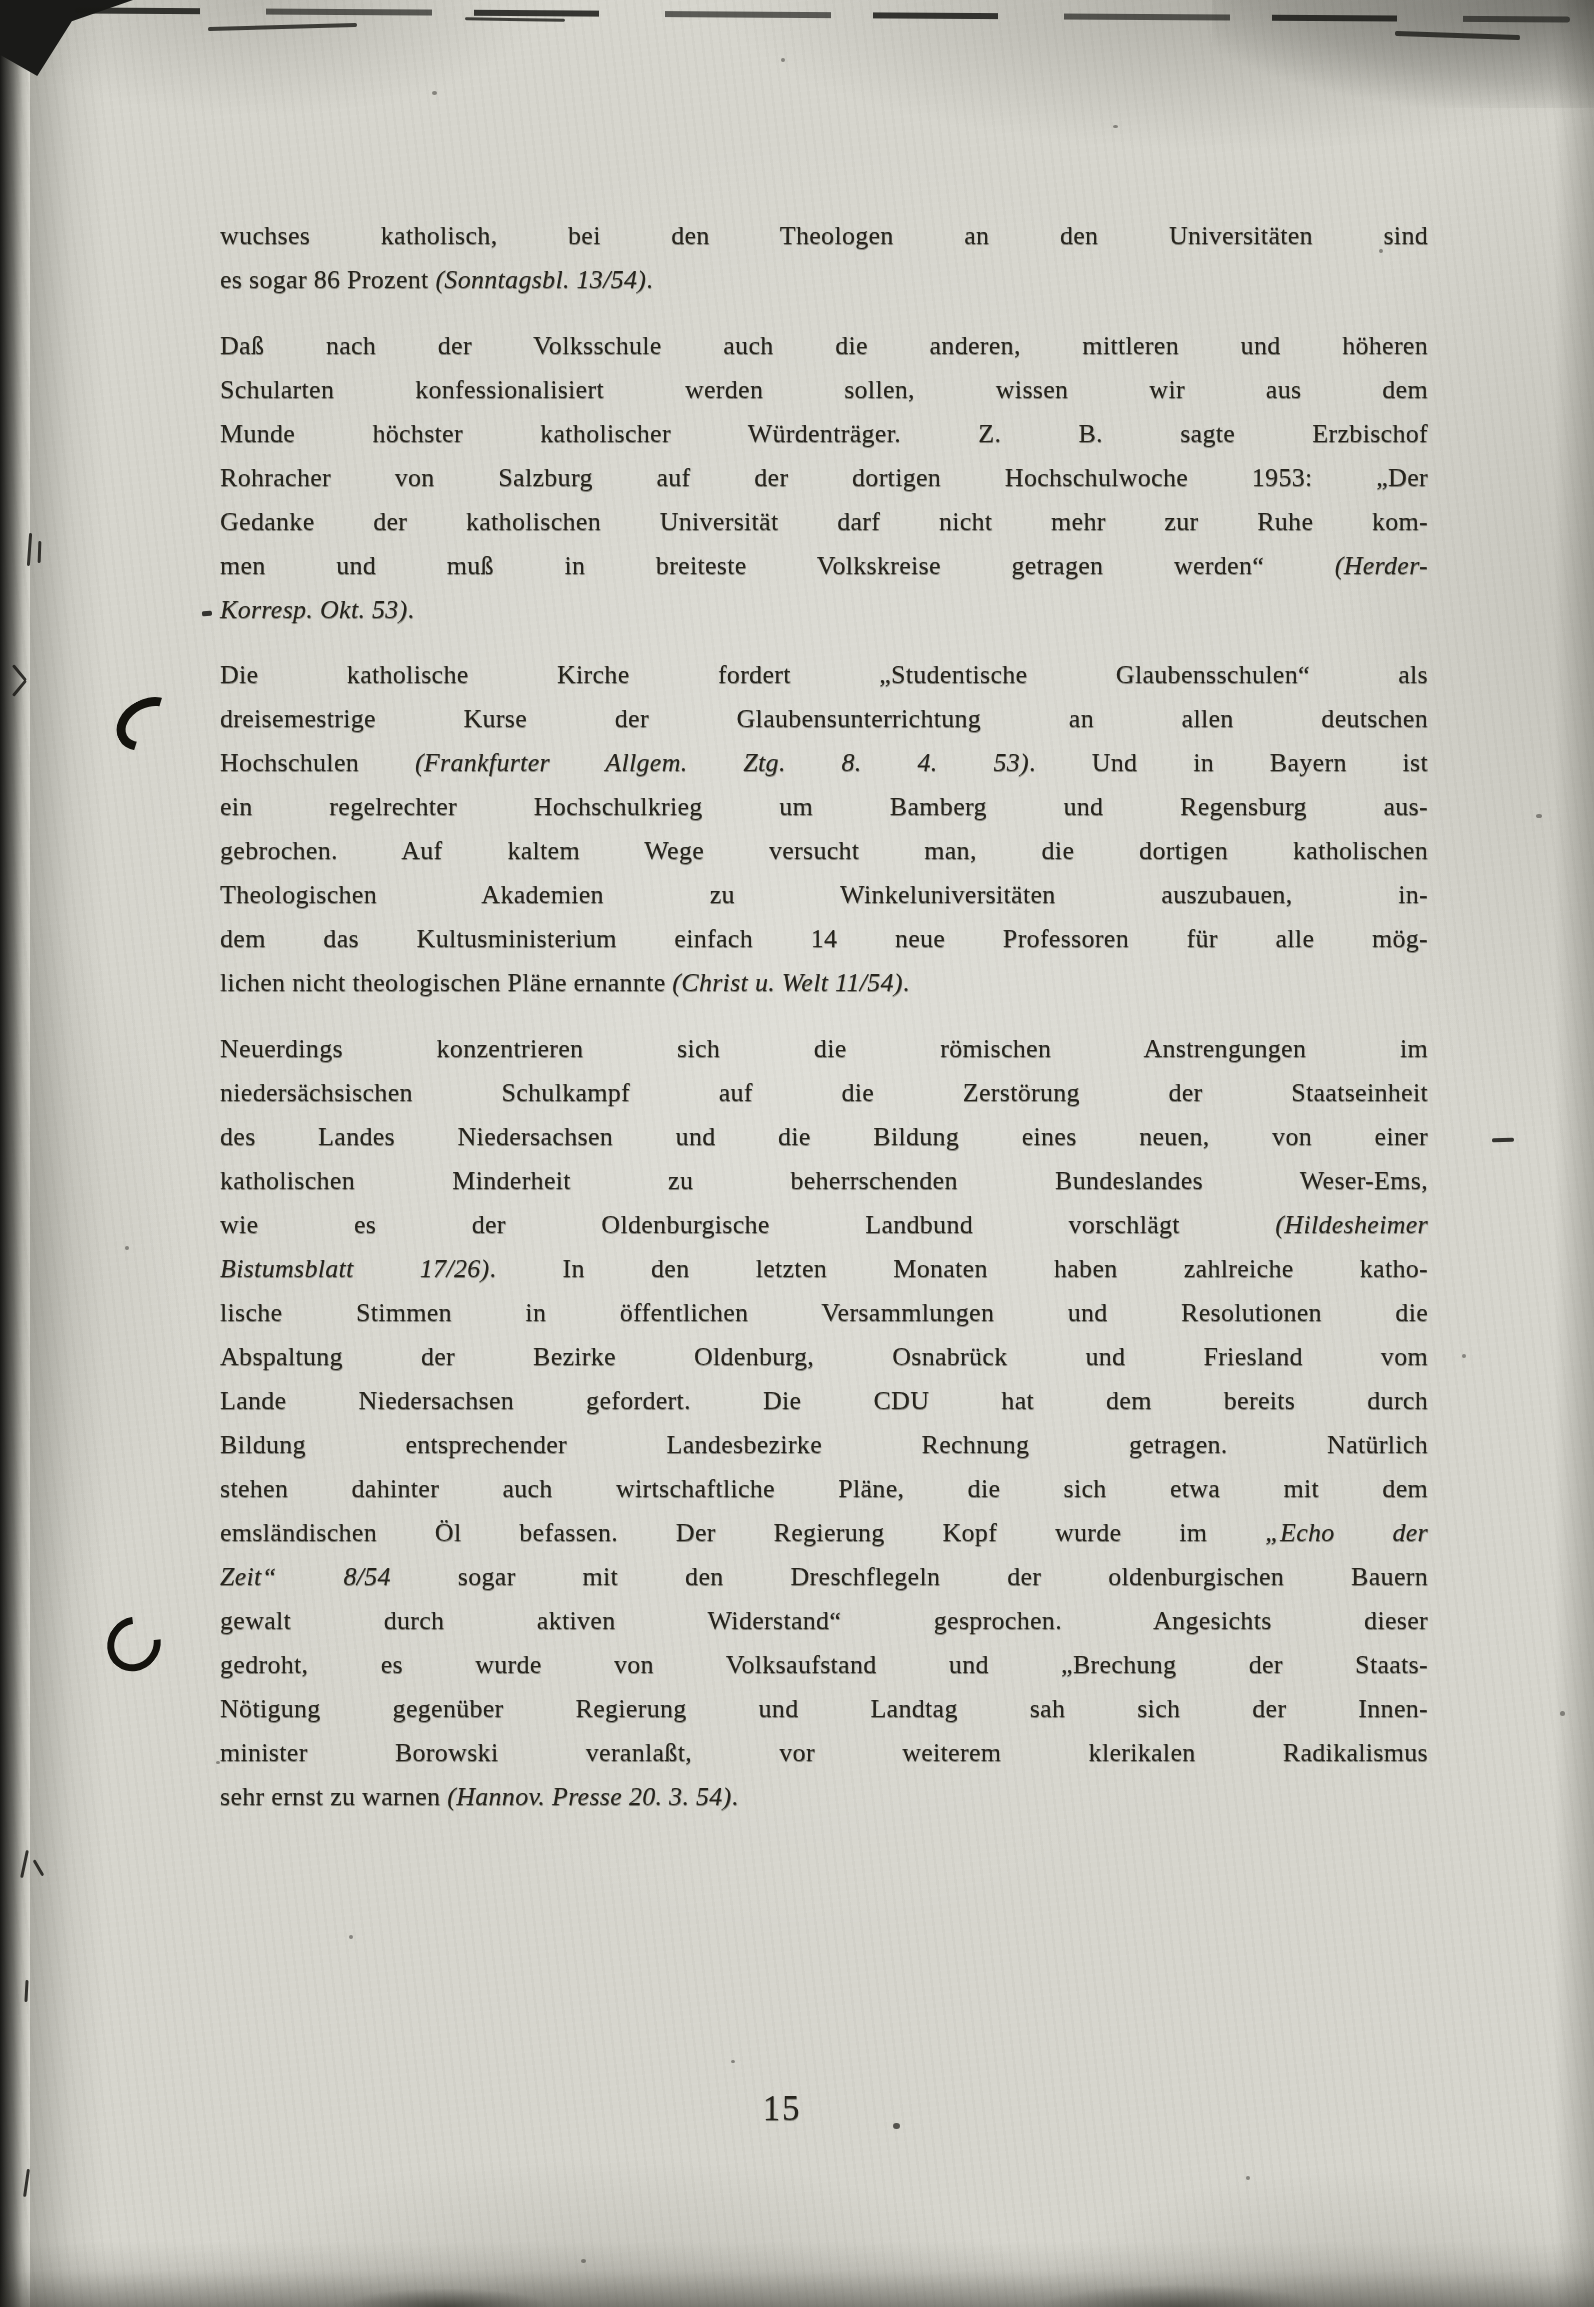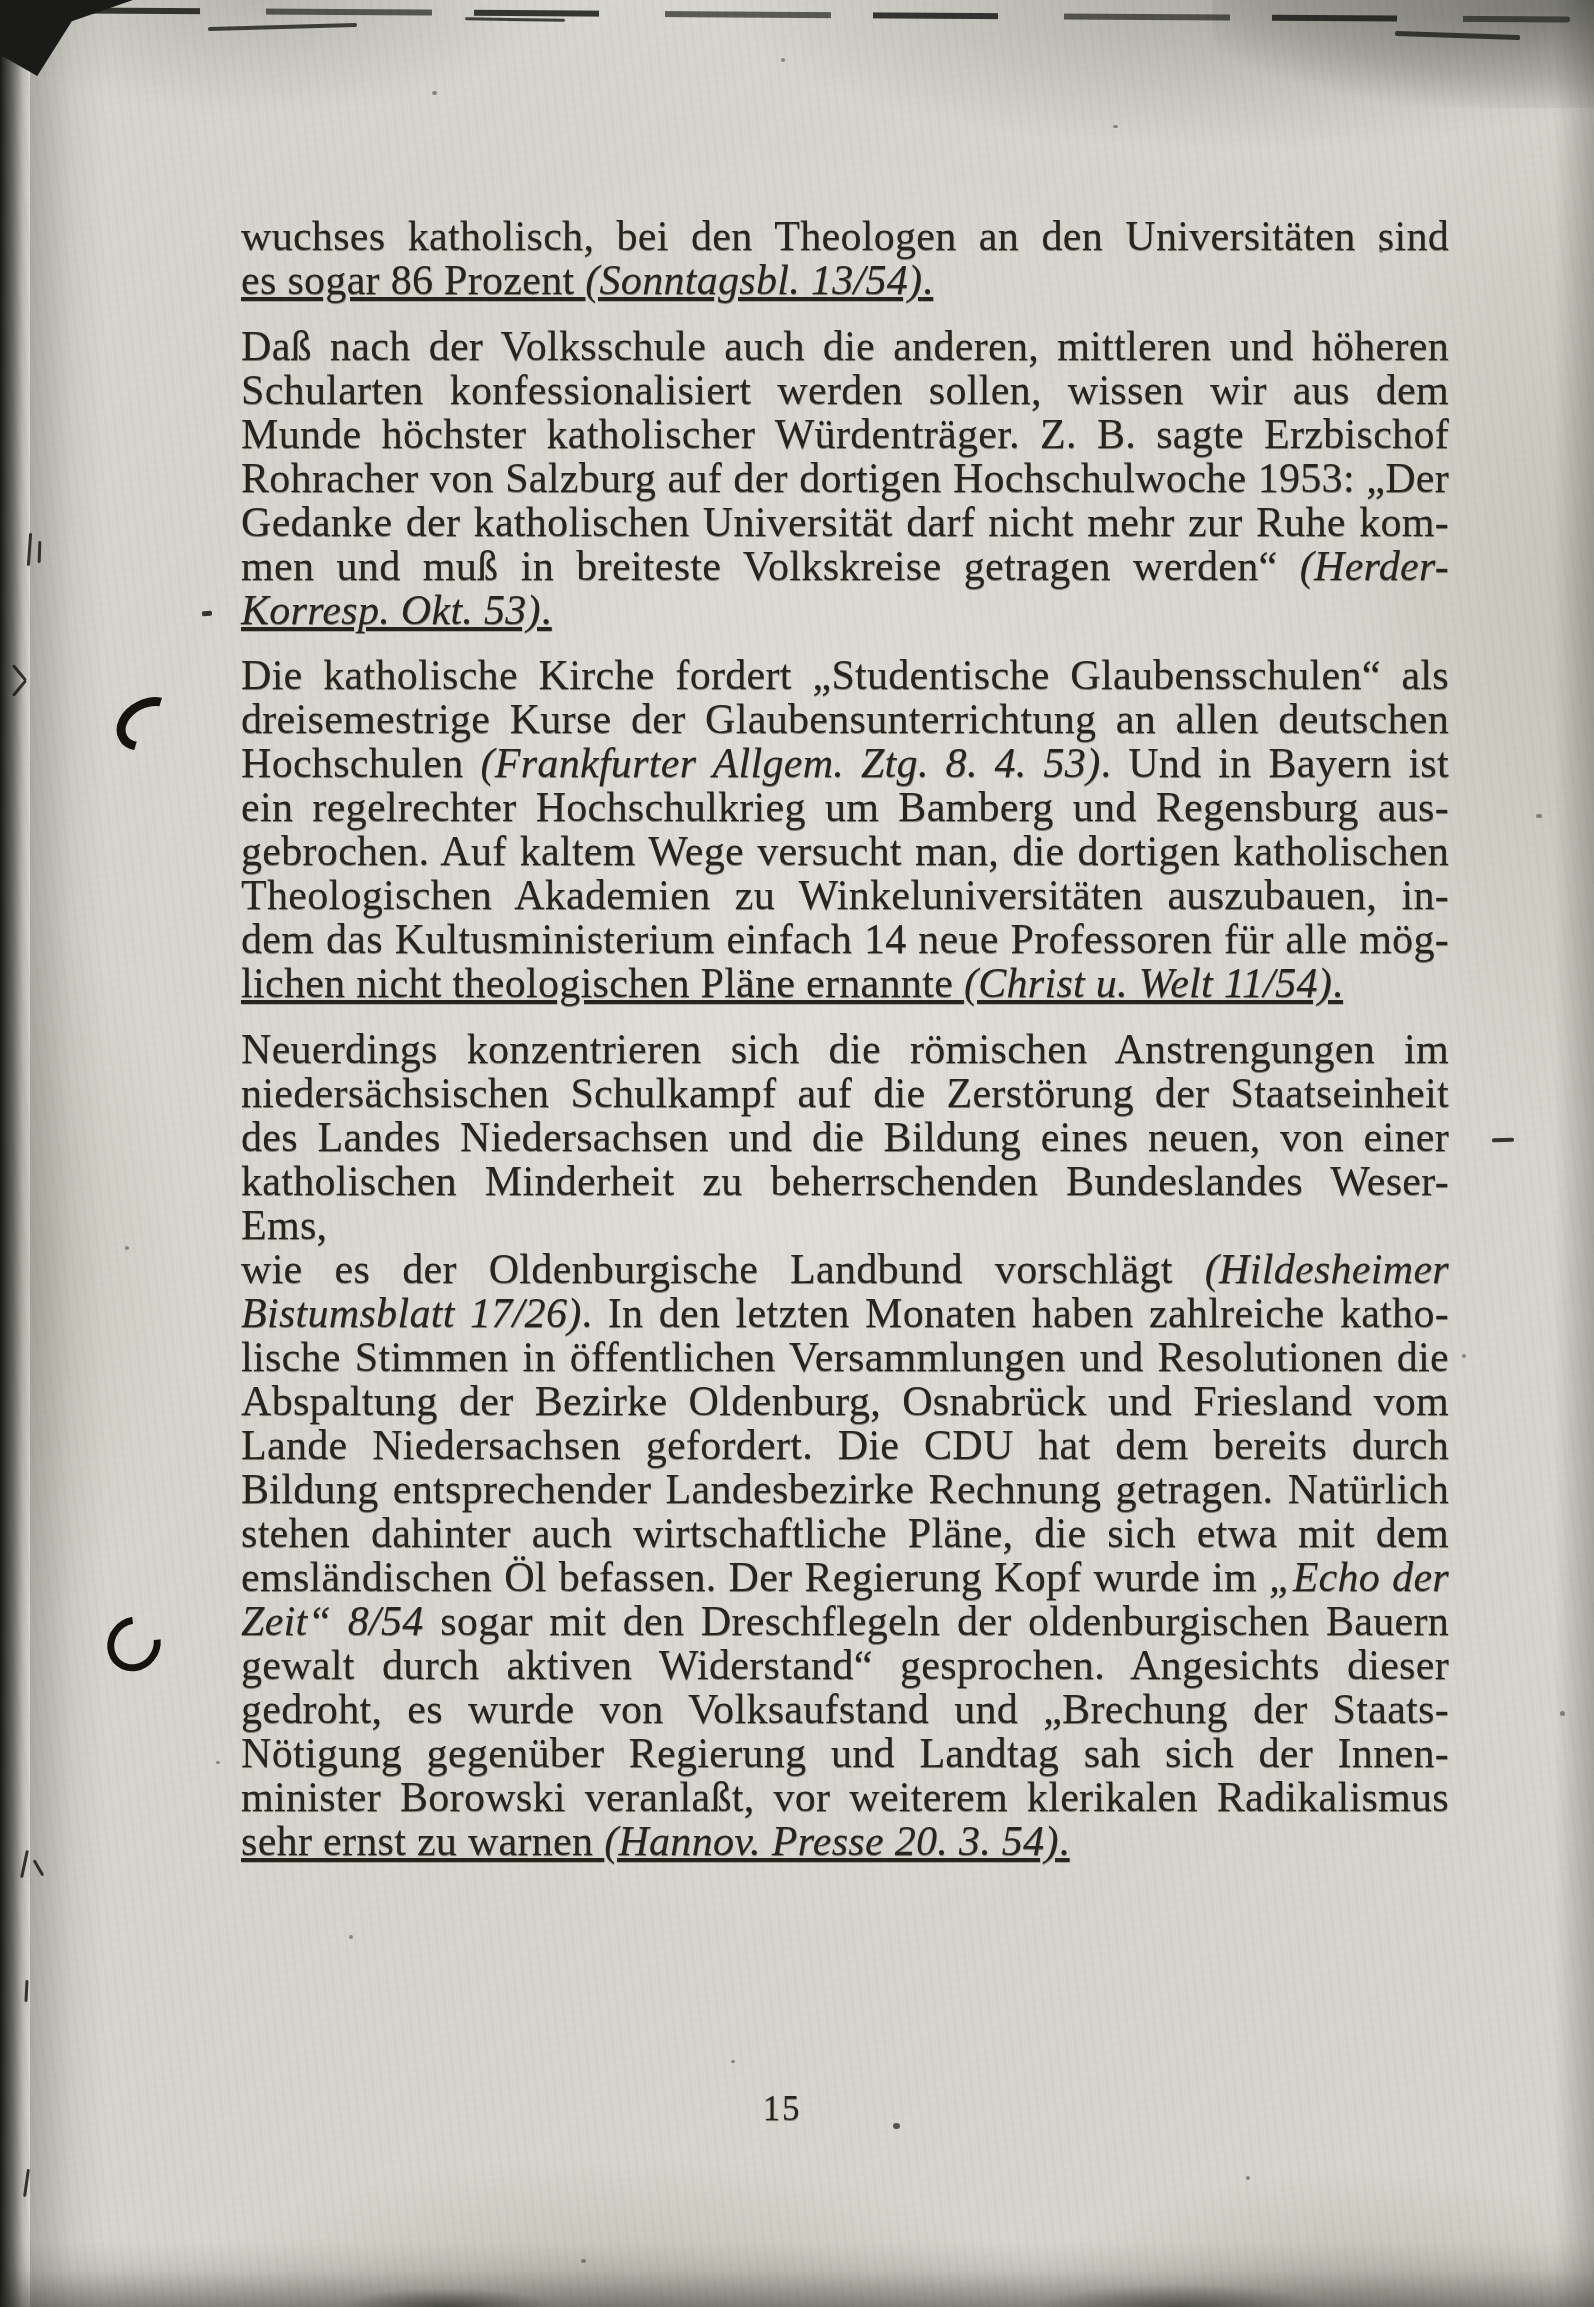--- a/index.html
+++ b/index.html
@@ -73,27 +73,26 @@
     position: absolute; left: 106px; top: 1618px; width: 42px; height: 38px;
     border: 7.5px solid #14130e; border-right-color: transparent;
     border-radius: 50%;
     transform: rotate(-52deg);
   }
   .tick { position: absolute; background: rgba(25,24,20,0.85); border-radius: 1.7px; }
   .speck { position: absolute; background: rgba(35,34,28,0.45); border-radius: 50%; }
   .textblock {
     position: absolute; left: 220px; top: 214px; width: 1208px;
     color: #26241d;
-    font-size: 42px; line-height: 44px; letter-spacing: 0.3px;
+    font-size: 26px; line-height: 44px; letter-spacing: 0.3px;
     text-shadow: 0.3px 0.5px 0.7px rgba(38,36,29,0.55);
-    margin-left: 21px;
   }
   .paragraph { margin: 0 0 21.6px 0; }
   .line { text-align: justify; text-align-last: justify; }
-  .line.last { text-align-last: left; text-decoration: underline; }
+  .line.last { text-align-last: left; }
   .it { font-style: italic; }
   .bd { font-weight: normal; }
   .page-number {
     position: absolute; left: 732px; top: 2089px; width: 100px;
     text-align: center; color: #26241d;
     font-size: 35px; letter-spacing: 1.7px;
     text-shadow: 0.3px 0.5px 0.7px rgba(38,36,29,0.55);
   }
 </style>
 </head>

